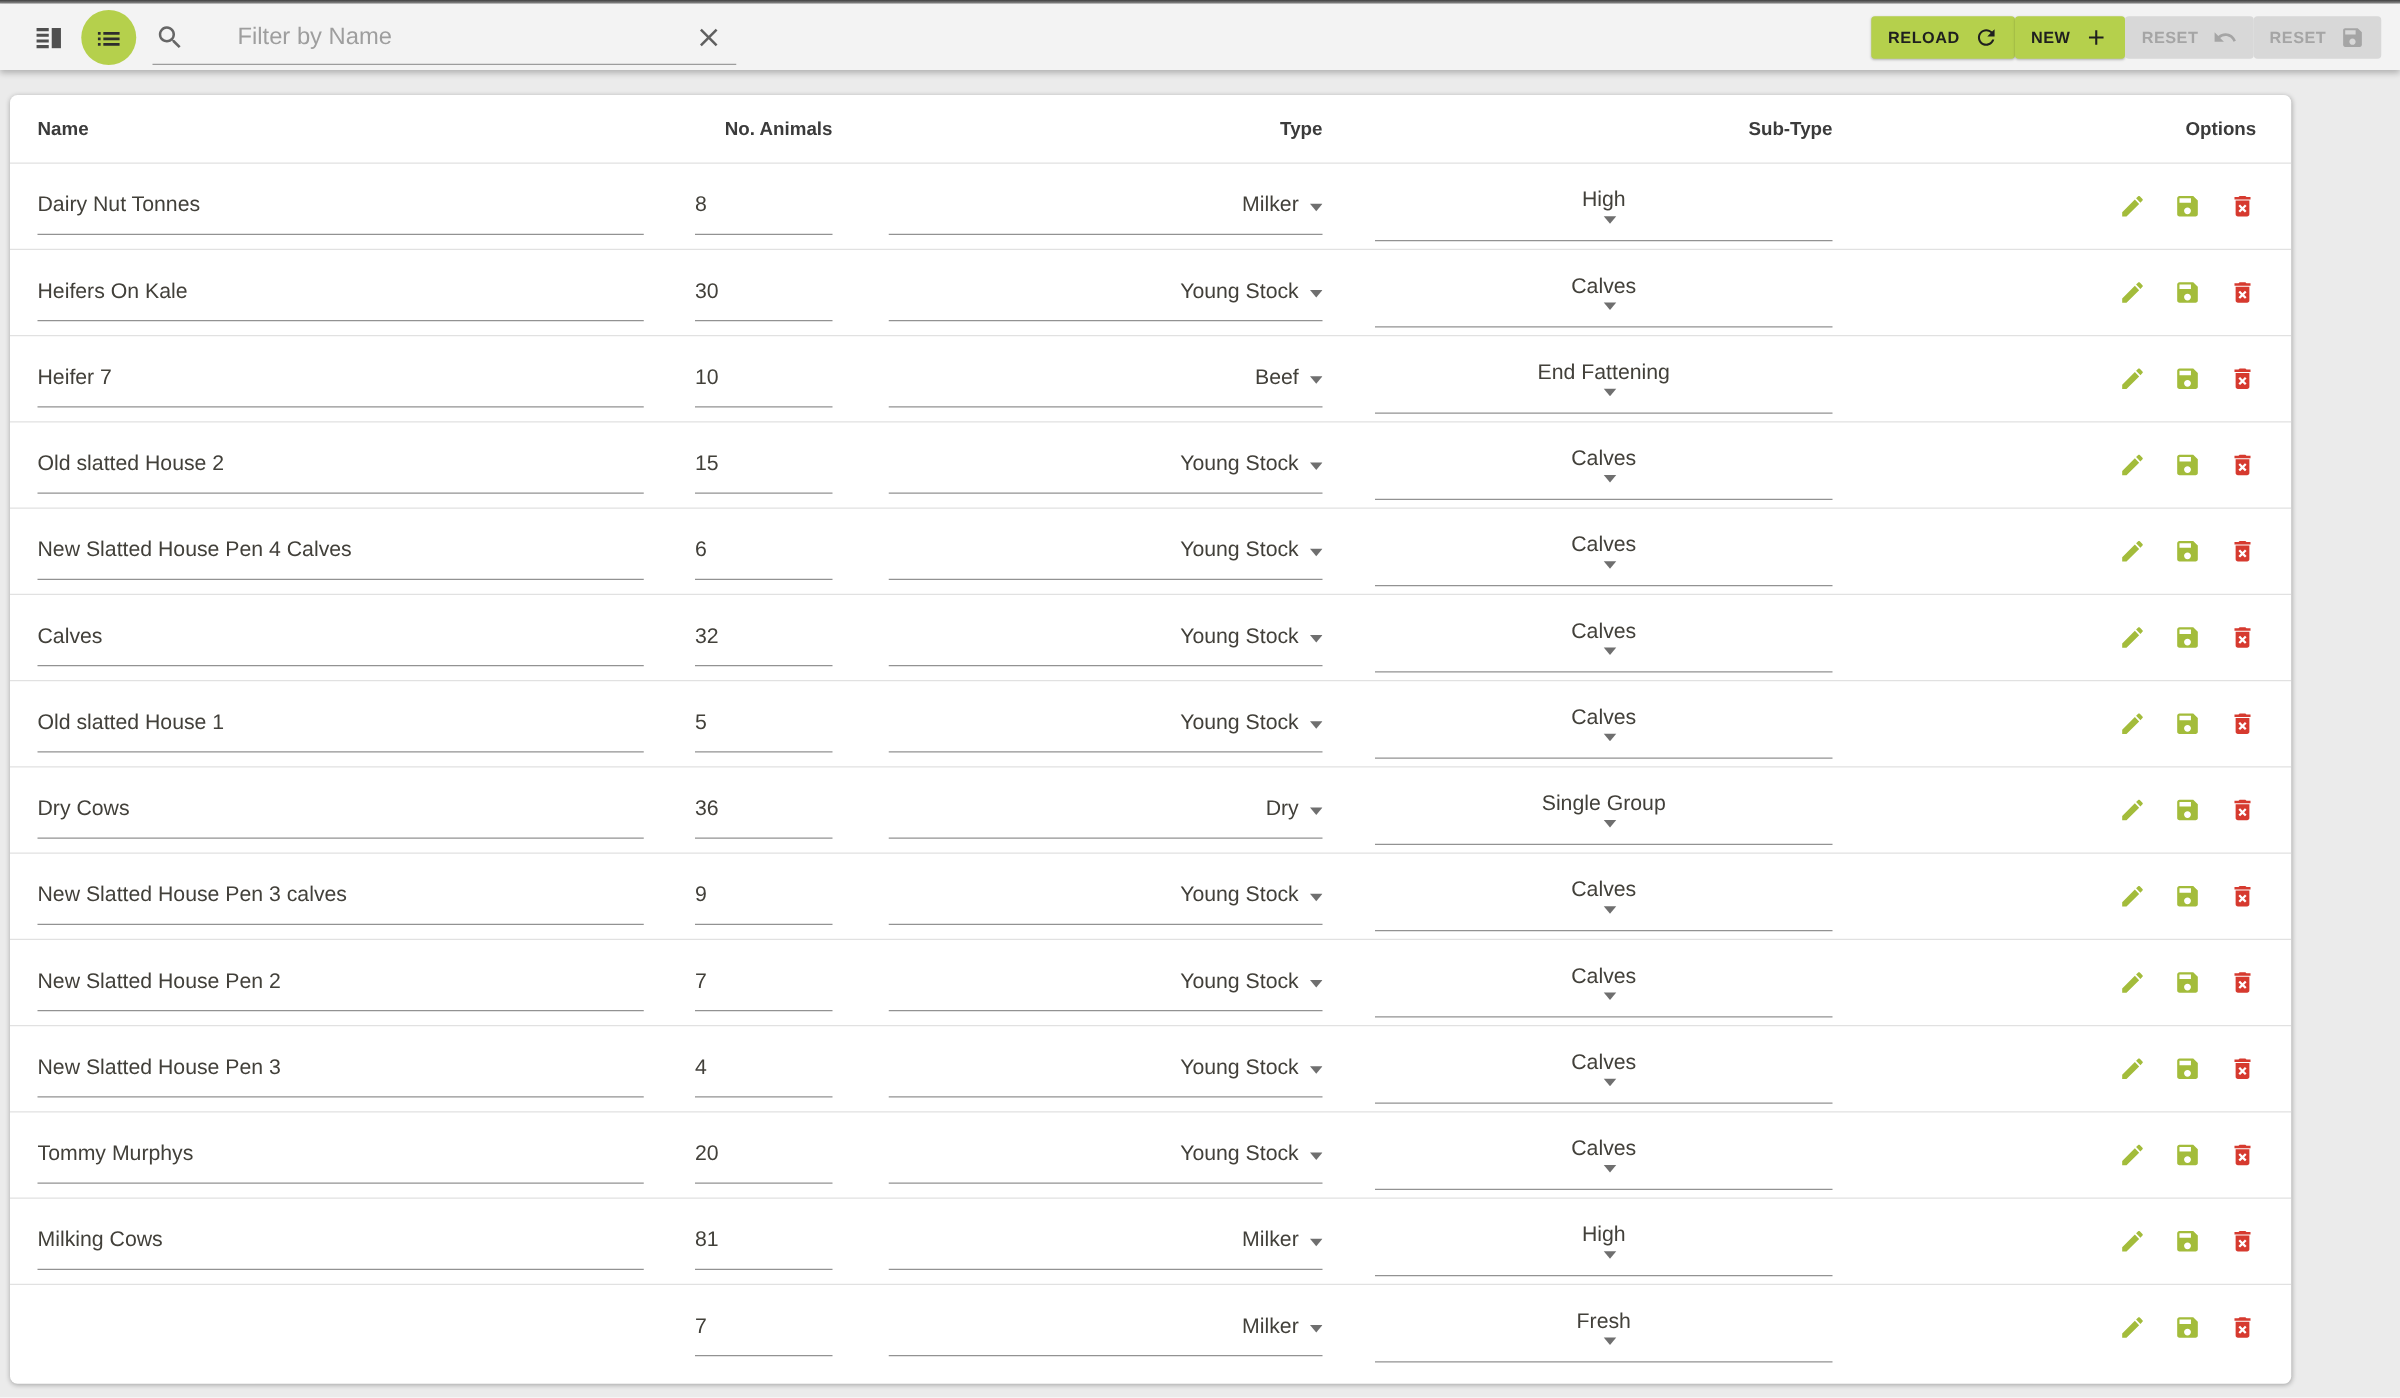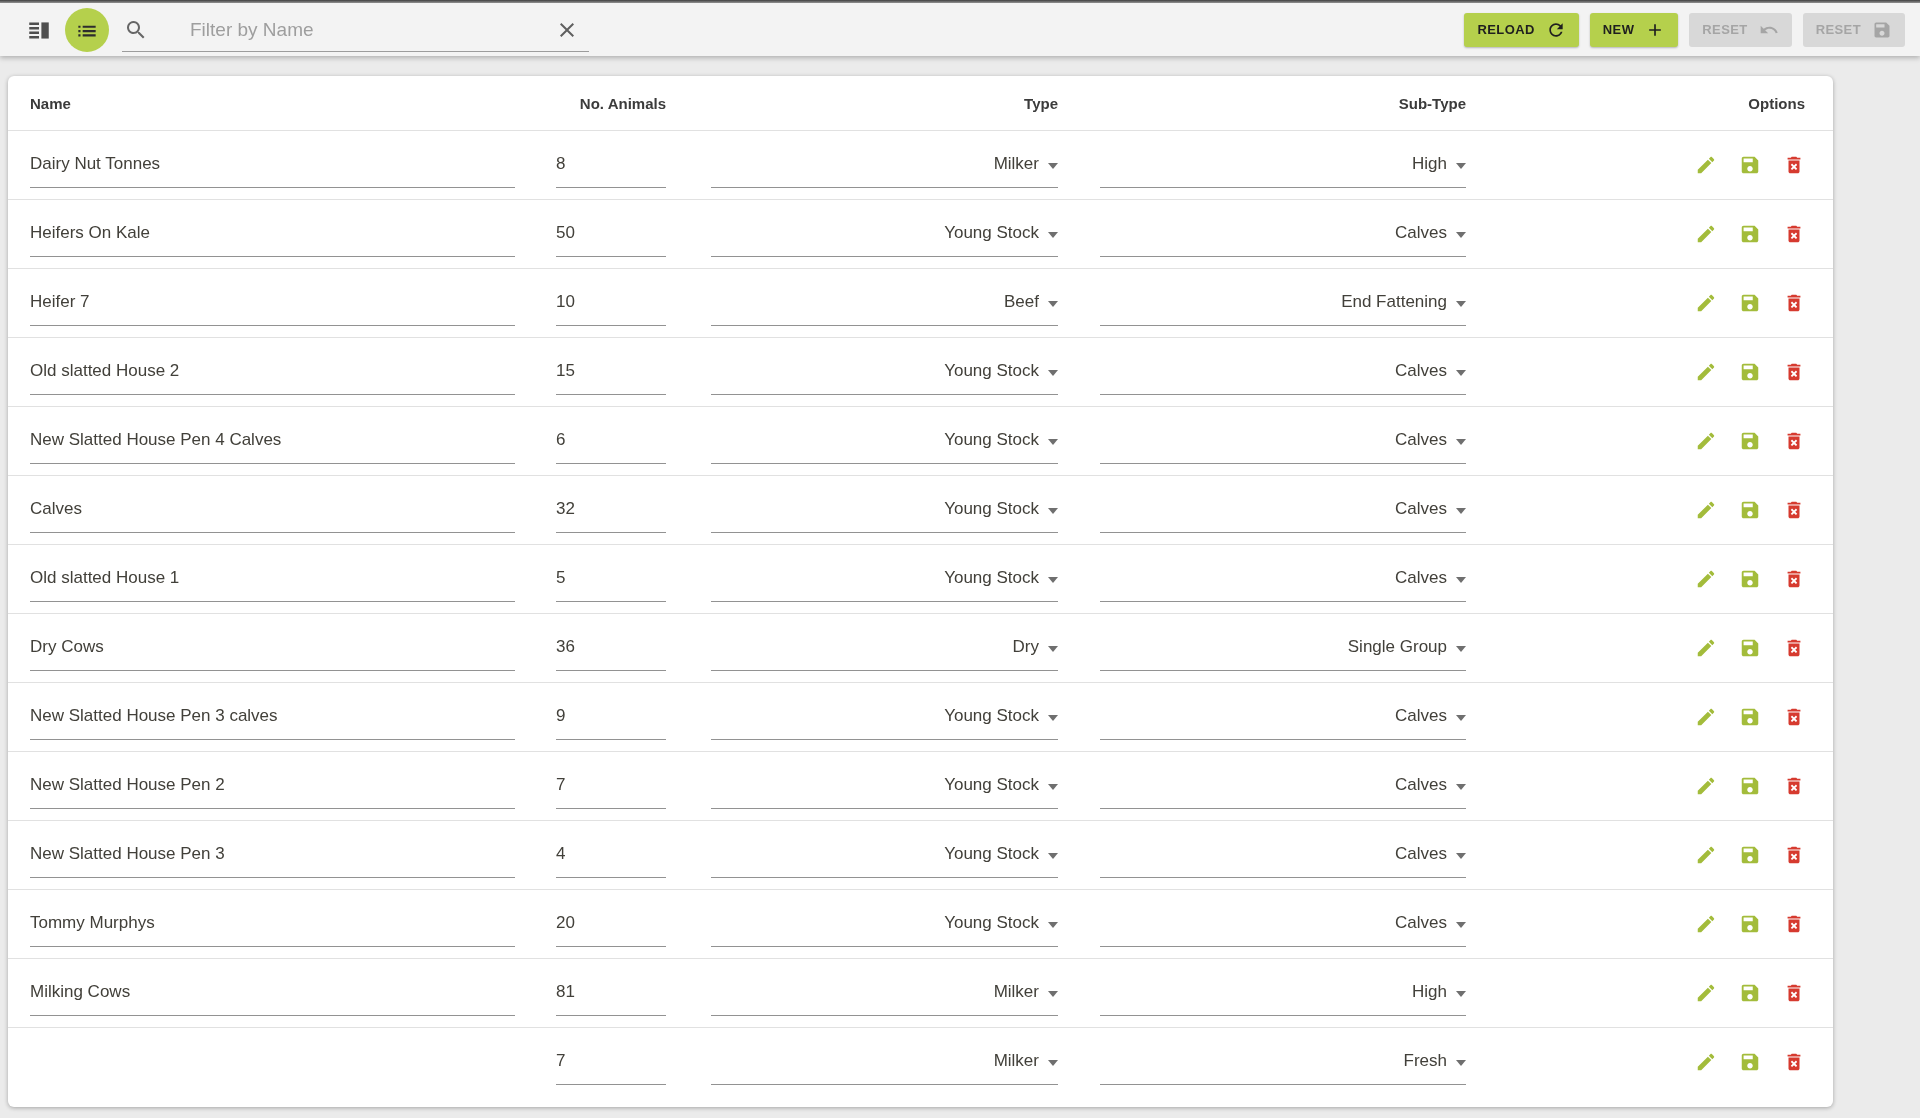--- a/index.html
+++ b/index.html
@@ -31,21 +31,21 @@
     border-bottom:1px solid #9c9c9c; padding:0 10px 0 2px;
     color:#666;
   }
   .search input {
     flex:1; border:none; outline:none; background:transparent;
     font-family:"Liberation Sans", sans-serif;
     font-size:19px; color:#444;margin-left:27px;
   }
   .search input::placeholder { color:#9e9e9e; }
   .clear-btn { background:none; border:none; padding:0; cursor:pointer; color:#5f5f5f; display:flex; }
-  .toolbar-actions { margin-left:auto; display:flex; gap:11px; align-items:center; }
+  .toolbar-actions { margin-left:auto; display:flex; align-items:center; }
   .btn {
     height:34px; border:none; border-radius:3px; cursor:pointer;
     padding:0 13px; display:flex; align-items:center; gap:11px;
     font-family:"Liberation Sans", sans-serif;
     font-size:13px; font-weight:bold; letter-spacing:.4px;
   }
   .btn.green { background:var(--accent,#b5d04c); color:#1f1f1f; box-shadow:0 1px 2px rgba(0,0,0,.25); }
   .btn.disabled { background:var(--disabled-bg,#d8d8d8); color:var(--disabled-text,#a5a5a5); cursor:default; }
   
   .card {
@@ -70,21 +70,21 @@
   .h9 { grid-column:9; text-align:right; }
   .fld {
     font-size:17px; color:#42403a; line-height:20px;
     padding:12px 0 13px;
     border-bottom:1px solid #929292;
     white-space:nowrap; overflow:hidden;
   }
   .f-name { grid-column:1; }
   .f-num  { grid-column:3; }
   .f-type { grid-column:5; }
-  .f-sub  { grid-column:7; }
+  .f-sub  { grid-column:7;flex-direction:column; }
   .sel { display:flex; justify-content:flex-end; align-items:center; cursor:pointer; }
   .arr {
     width:0; height:0; margin-left:9px; margin-top:3px;
     border-left:5.5px solid transparent; border-right:5.5px solid transparent;
     border-top:6.5px solid #6f6f6f;
   }
   .opts { grid-column:9; display:flex; justify-content:flex-end; align-items:center; gap:22px; }
   .ibtn { background:none; border:none; padding:0; cursor:pointer; width:22px; height:22px; display:flex; }
   .ibtn.green { color:var(--icon-green,#a3bc3b); }
   .ibtn.red { color:var(--delete-red,#d63a2f); }
@@ -180,21 +180,21 @@
       <button class="ibtn red">
         <svg width="22" height="22" viewBox="0 0 24 24" fill="currentColor">
           <path d="M6 19c0 1.1.9 2 2 2h8c1.1 0 2-.9 2-2V7H6v12zm2.46-7.12 1.41-1.41L12 12.59l2.12-2.12 1.41 1.41L13.41 14l2.12 2.12-1.41 1.41L12 15.41l-2.12 2.12-1.41-1.41L10.59 14l-2.13-2.12zM15.5 4l-1-1h-5l-1 1H5v2h14V4h-3.5z"></path>
         </svg>
       </button>
     </div>
   </div>
 
   <div class="trow">
     <div class="fld f-name">Heifers On Kale</div>
-    <div class="fld f-num">50</div>
+    <div class="fld f-num">30</div>
     <div class="fld f-type sel">
       <span>Young Stock</span>
       <i class="arr"></i>
     </div>
     <div class="fld f-sub sel">
       <span>Calves</span>
       <i class="arr"></i>
     </div>
     <div class="opts">
       <button class="ibtn green">

